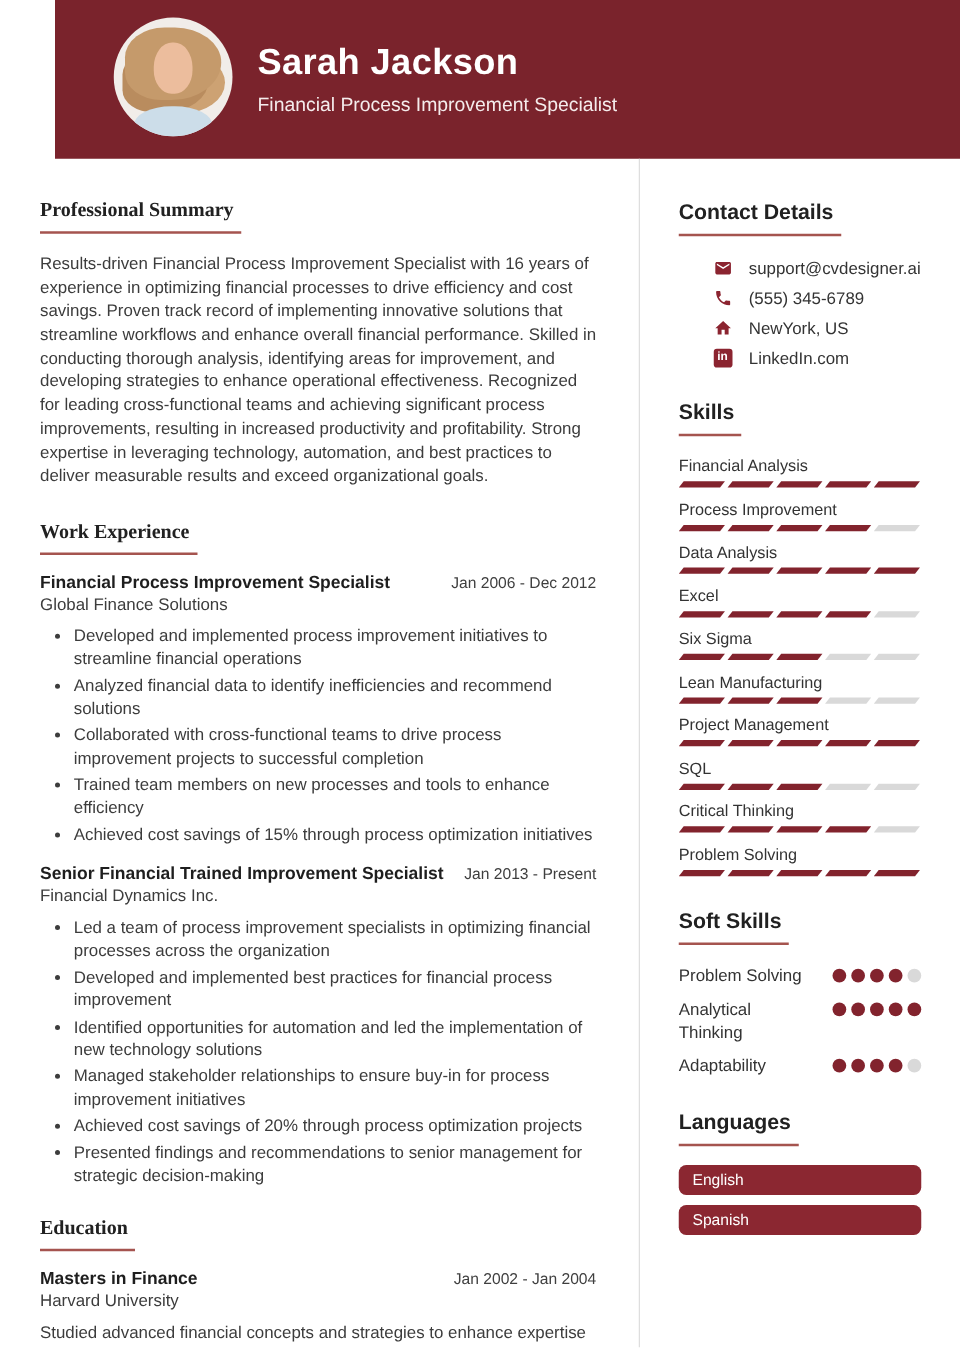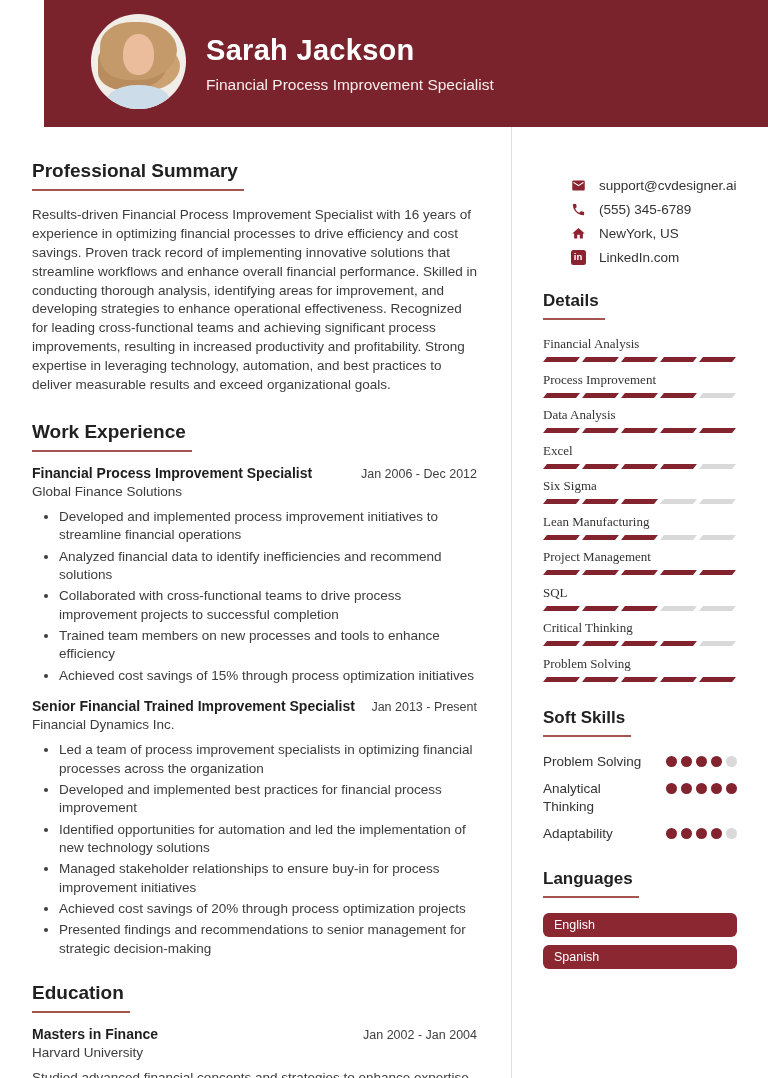--- a/index.html
+++ b/index.html
@@ -81,21 +81,21 @@
   .sidebar { flex: 1; padding: 33px 33px 0 31px; }
 
   
   .h-main, .h-side {
     display: inline-block;
     color: #212121;
     font-weight: bold;
     border-bottom: 2px solid var(--underline);
     padding: 0 6px 7px 0;
   }
-  .h-main { font-size: 19px; }
+  .h-main { font-size: 16px; font-family: Liberation Serif, serif; }
   .h-side { font-size: 17px; }
 
   
   .summary {
     margin-top: 15px;
     font-size: 13.5px;
     line-height: 1.4;
     color: #3c3c3c;
   }
 
@@ -142,21 +142,21 @@
     border-radius: 2.5px;
     display: flex;
     align-items: center;
     justify-content: center;
     line-height: 1;
   }
 
   
   .section-skills, .section-soft, .section-lang { margin-top: 26px; }
   .skills-list { margin-top: 16px; }
-  .skill-item { margin-bottom: 9.5px; font-family: Liberation Serif, serif; }
+  .skill-item { margin-bottom: 9.5px; }
   .skill-label { font-size: 13px; color: #333333; margin-bottom: 5px; }
   .skill-bar { display: flex; gap: 6px; padding: 0 2px; }
   .skill-seg {
     flex: 1;
     height: 5px;
     transform: skewX(-38deg);
     background: var(--bar-empty);
   }
   .skill-seg.filled { background: var(--bar-fill); }
 
@@ -252,20 +252,21 @@
             <p class="edu-desc">Studied advanced financial concepts and strategies to enhance expertise in financial process improvement.</p>
           </div>
         </div>
     </section>
   </main>
 
   <div class="divider"></div>
 
   <aside class="sidebar">
     <section>
+      <h2 class="h-side">Contact Details</h2>
       <div class="contact-list">
           <div class="contact-item">
             <span class="c-icon">
               <svg viewBox="0 0 24 24">
                 <path d="M20 4H4C2.9 4 2 4.9 2 6v12c0 1.1.9 2 2 2h16c1.1 0 2-.9 2-2V6c0-1.1-.9-2-2-2zm0 4-8 5-8-5V6l8 5 8-5v2z"></path>
               </svg>
             </span>
             <span class="c-text">support@cvdesigner.ai</span>
           </div>
           <div class="contact-item">
@@ -287,21 +288,21 @@
           <div class="contact-item">
             <span class="c-icon">
               <span class="li-badge">in</span>
             </span>
             <span class="c-text">LinkedIn.com</span>
           </div>
         </div>
     </section>
 
     <section class="section-skills">
-      <h2 class="h-side">Details</h2>
+      <h2 class="h-side">Skills</h2>
       <div class="skills-list">
           <div class="skill-item">
             <div class="skill-label">Financial Analysis</div>
             <div class="skill-bar">
               <span class="skill-seg filled"></span>
               <span class="skill-seg filled"></span>
               <span class="skill-seg filled"></span>
               <span class="skill-seg filled"></span>
               <span class="skill-seg filled"></span>
             </div>

